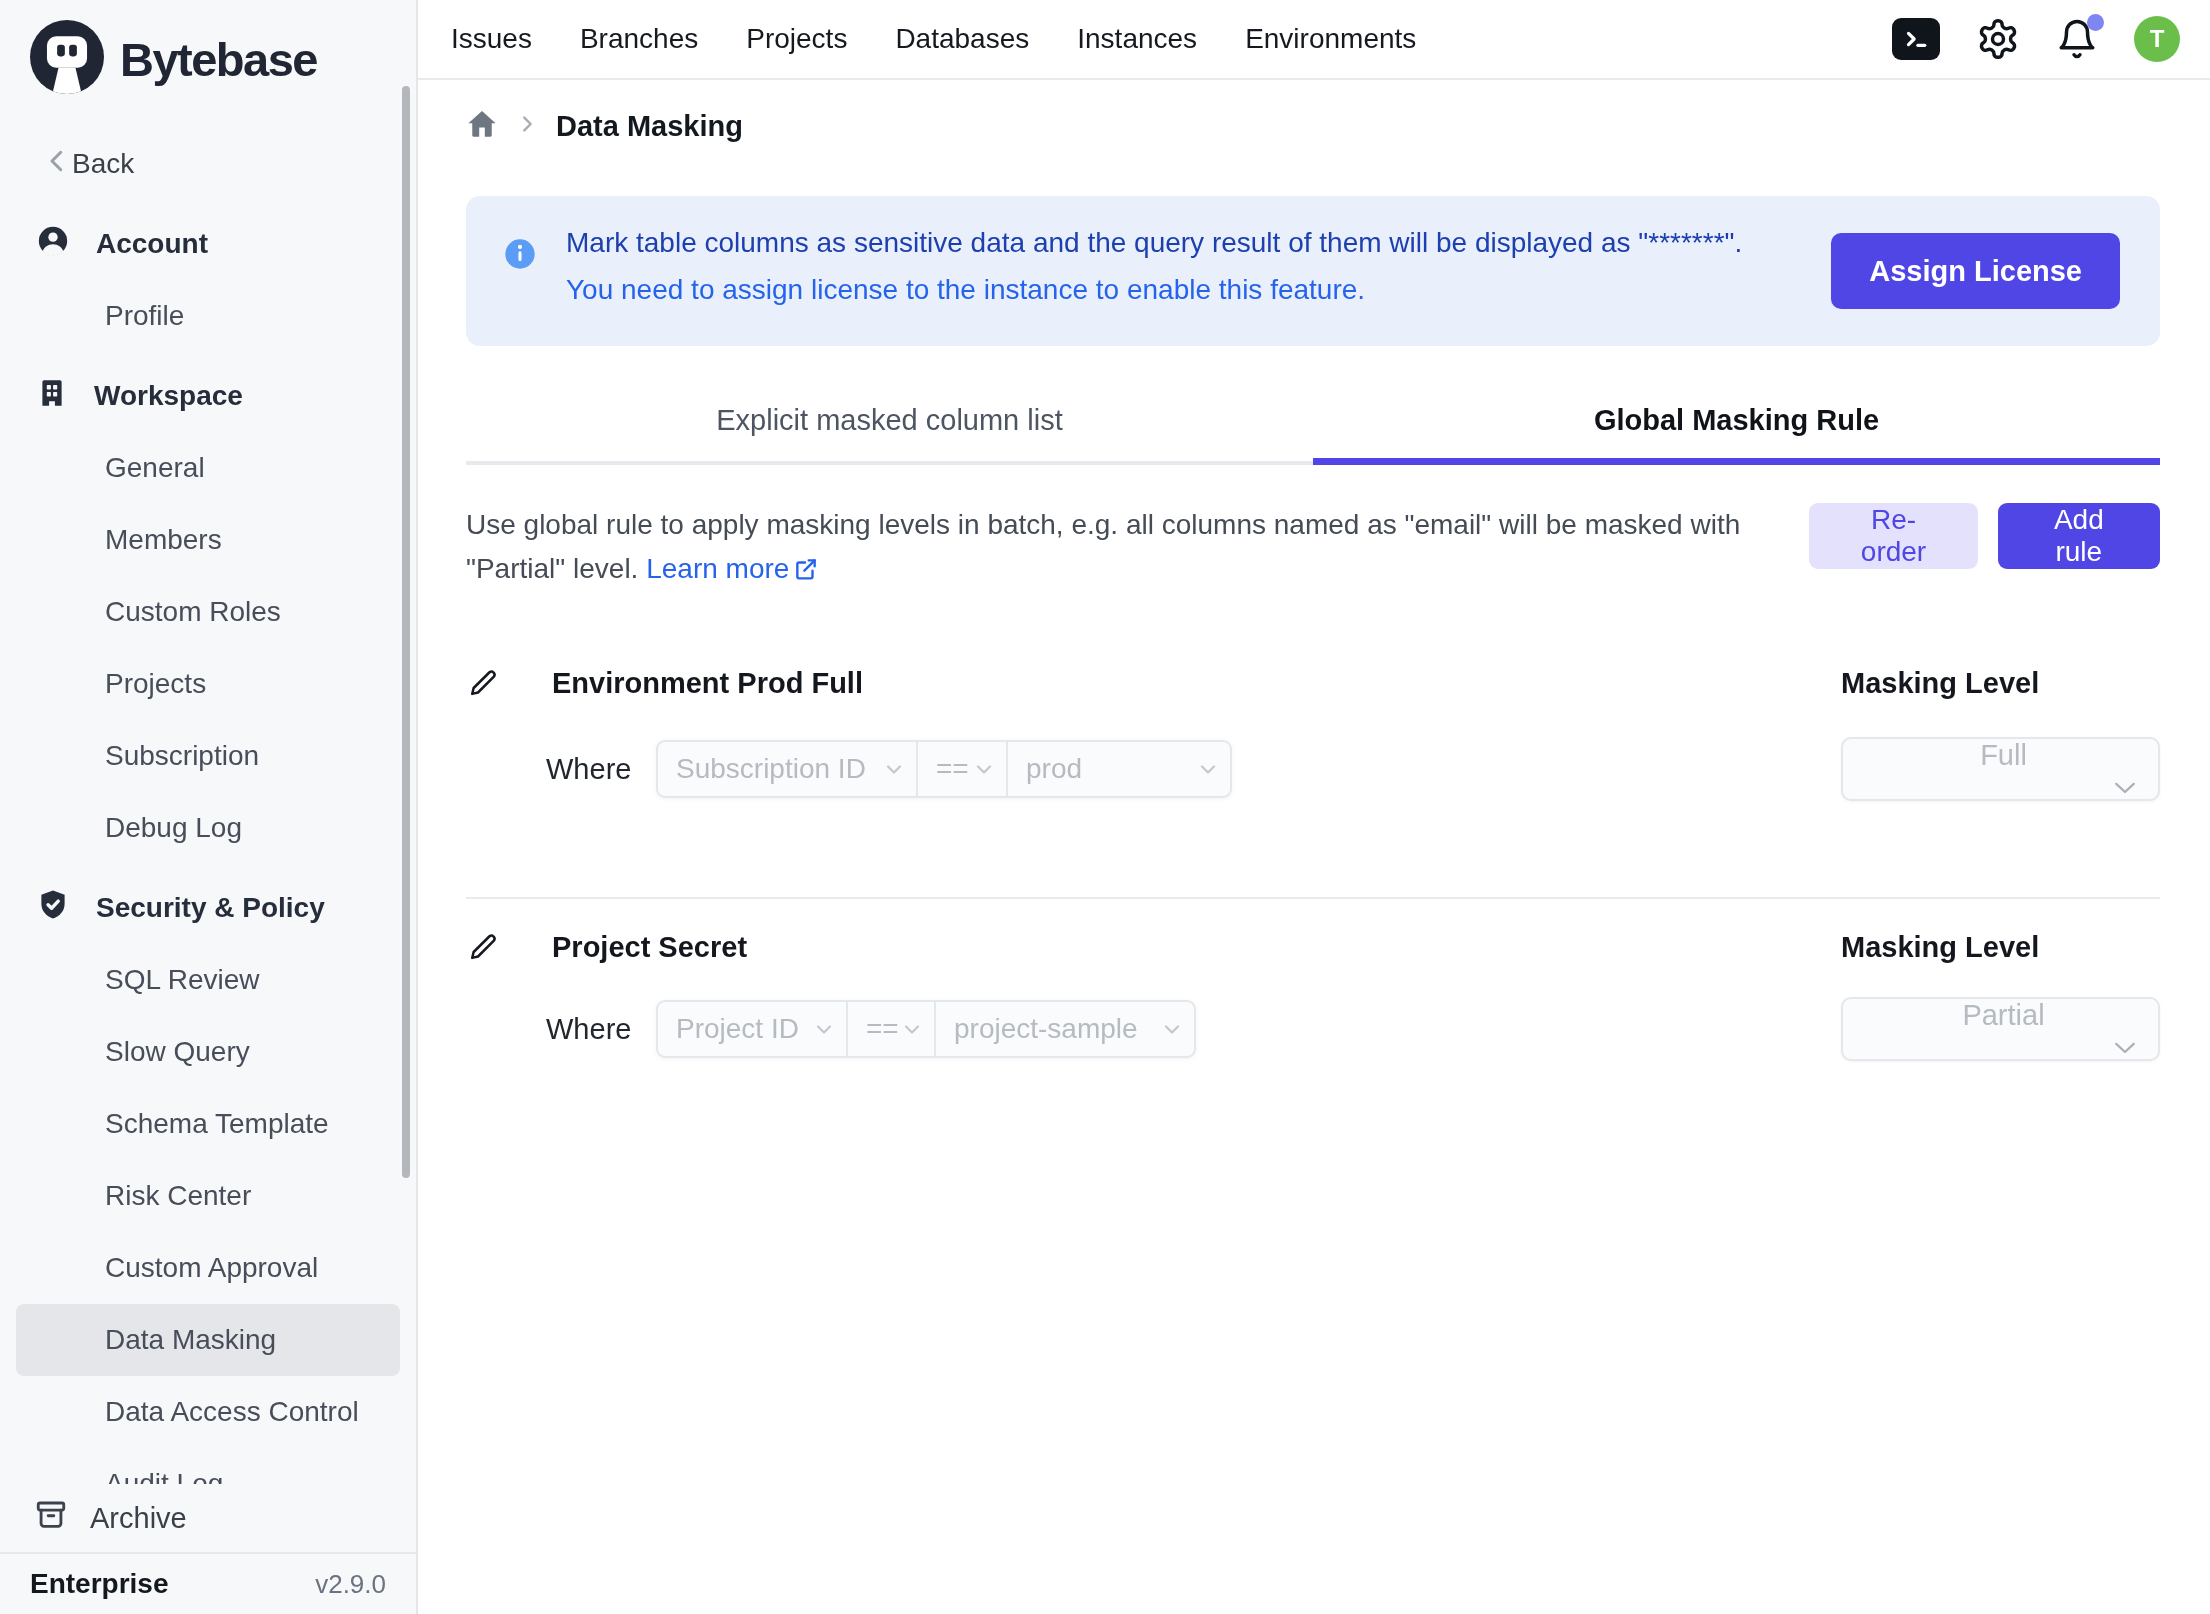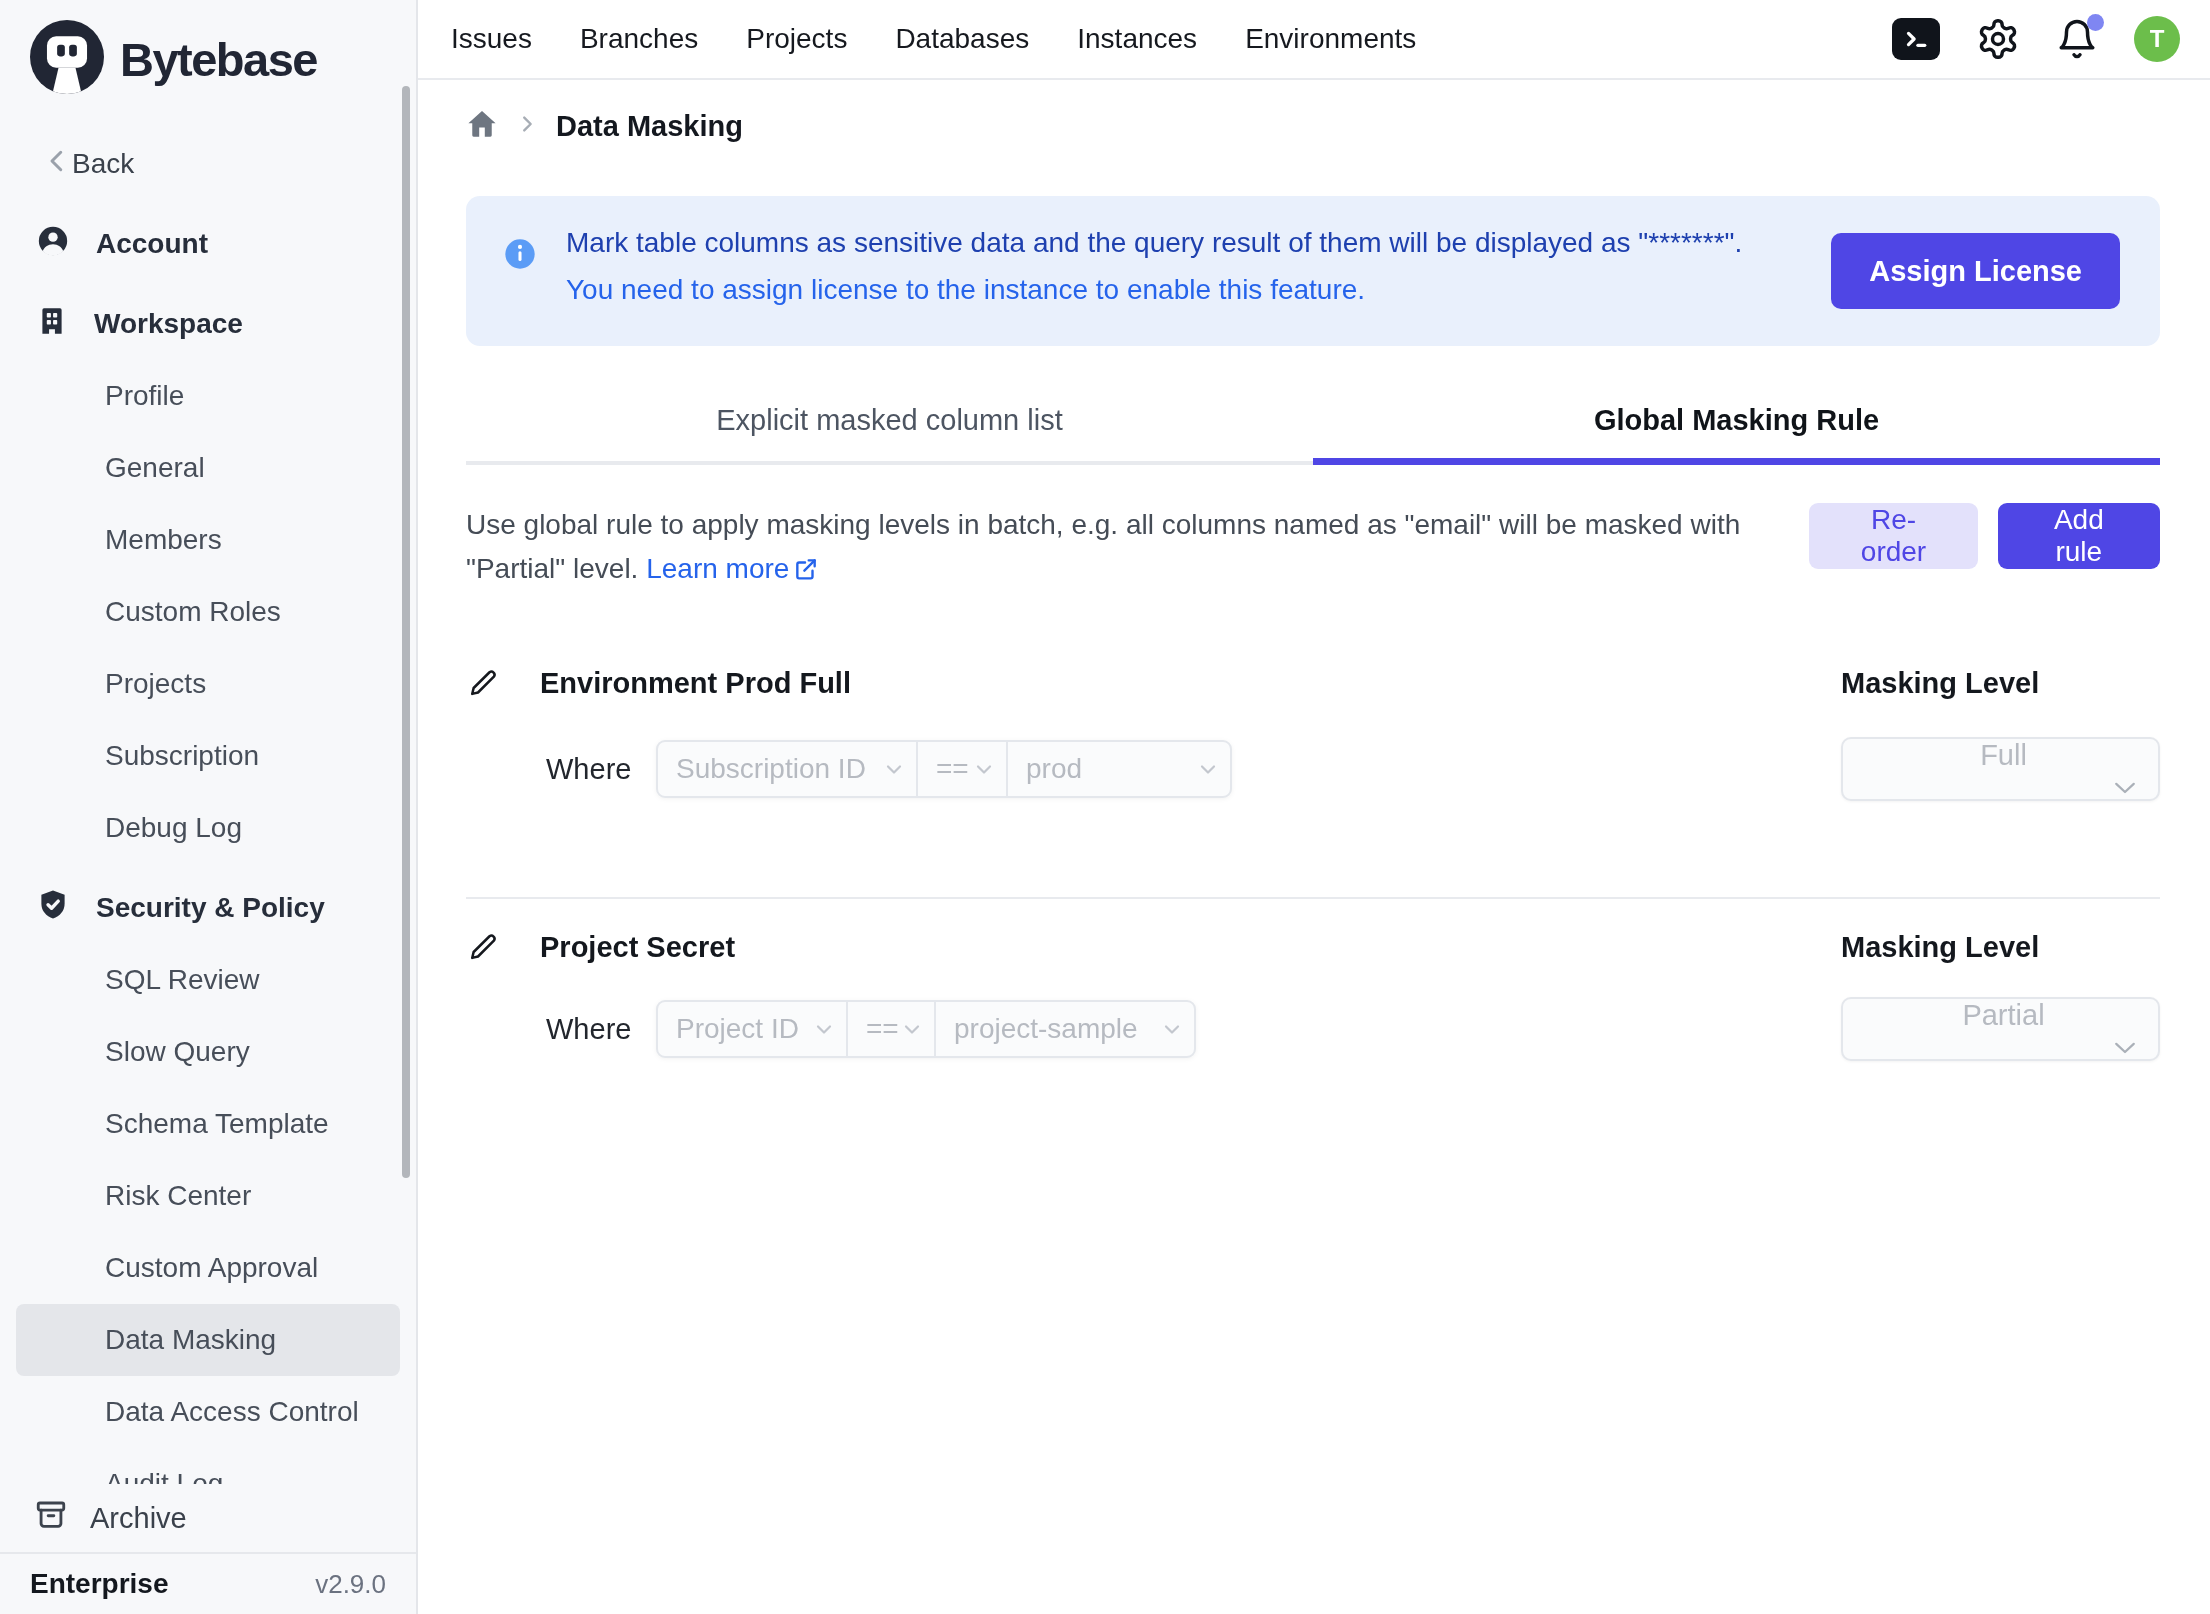--- a/index.html
+++ b/index.html
@@ -83,21 +83,21 @@
   .learn-link { color:#2563eb; cursor:pointer; white-space:nowrap; }
   .ext-ic { vertical-align:-4px; margin-left:4px; }
   .actions { margin-left:auto; display:flex; gap:20px; }
   .btn { height:66px; border-radius:9px; font-size:28px; padding:0 32px; border:none; display:flex; align-items:center; cursor:pointer; font-family:"Liberation Sans", sans-serif; }
   .btn.ghost { background:#e3e1fb; color:#4f46e5; }
   .btn.primary { background:#4f46e5; color:#fff; }
 
   .rule { margin:0 50px 0 48px; }
   .rule1 { margin-top:68px; }
   .rule2 { margin-top:28px; }
-  .rule-head { display:flex; align-items:center; height:40px; }
+  .rule-head { display:flex; align-items:center; height:40px;gap:12px; }
   .pencil { margin-left:2px; cursor:pointer; display:flex; }
   .rule-title { margin-left:42px; font-size:29px; font-weight:600; color:#14181e; }
   .mask-label { margin-left:auto; width:319px; font-size:29px; font-weight:600; color:#14181e; }
   .rule-body { display:flex; align-items:center; margin-top:34px; }
   .rule2 .rule-body { margin-top:30px; }
   .where { margin-left:80px; font-size:29px; color:#22262d; width:96px; }
   .sgroup { display:flex; margin-left:14px; filter:drop-shadow(0 1px 2px rgba(0,0,0,.05)); }
   .sel {
     height:58px; background:#fafbfc; border:2px solid #e4e7ec;
     display:flex; align-items:center; color:#b6bac1; font-size:28px;
@@ -156,36 +156,36 @@
       <div class="srow header">
         <span>
           <svg width="34" height="34" viewBox="0 0 24 24">
               <circle cx="12" cy="12" r="10" fill="#272e3b"></circle>
               <circle cx="12" cy="9.3" r="3.3" fill="#f7f8fa"></circle>
               <path d="M12 14.3c-3.5 0-6.4 2.1-7.2 5a10 10 0 0 0 14.4 0c-.8-2.9-3.7-5-7.2-5z" fill="#f7f8fa"></path>
             </svg>
         </span>
         <span>Account</span>
       </div>
+      <div class="srow sub">
+          <span>Profile</span>
+        </div>
+
       <div class="srow header">
         <span>
           <svg width="32" height="32" viewBox="0 0 24 24">
               <path d="M6 2.5h12a1.2 1.2 0 0 1 1.2 1.2V21.5h-5v-3.4h-4.4v3.4h-5V3.7A1.2 1.2 0 0 1 6 2.5z" fill="#272e3b"></path>
               <rect x="8.1" y="6" width="3.1" height="3.4" rx="0.6" fill="#f7f8fa"></rect>
               <rect x="12.8" y="6" width="3.1" height="3.4" rx="0.6" fill="#f7f8fa"></rect>
               <rect x="8.1" y="11.2" width="3.1" height="3.4" rx="0.6" fill="#f7f8fa"></rect>
               <rect x="12.8" y="11.2" width="3.1" height="3.4" rx="0.6" fill="#f7f8fa"></rect>
             </svg>
         </span>
         <span>Workspace</span>
       </div>
-
-      <div class="srow sub">
-          <span>Profile</span>
-        </div>
       <div class="srow sub">
           <span>General</span>
         </div>
       <div class="srow sub">
           <span>Members</span>
         </div>
       <div class="srow sub">
           <span>Custom Roles</span>
         </div>
       <div class="srow sub">

